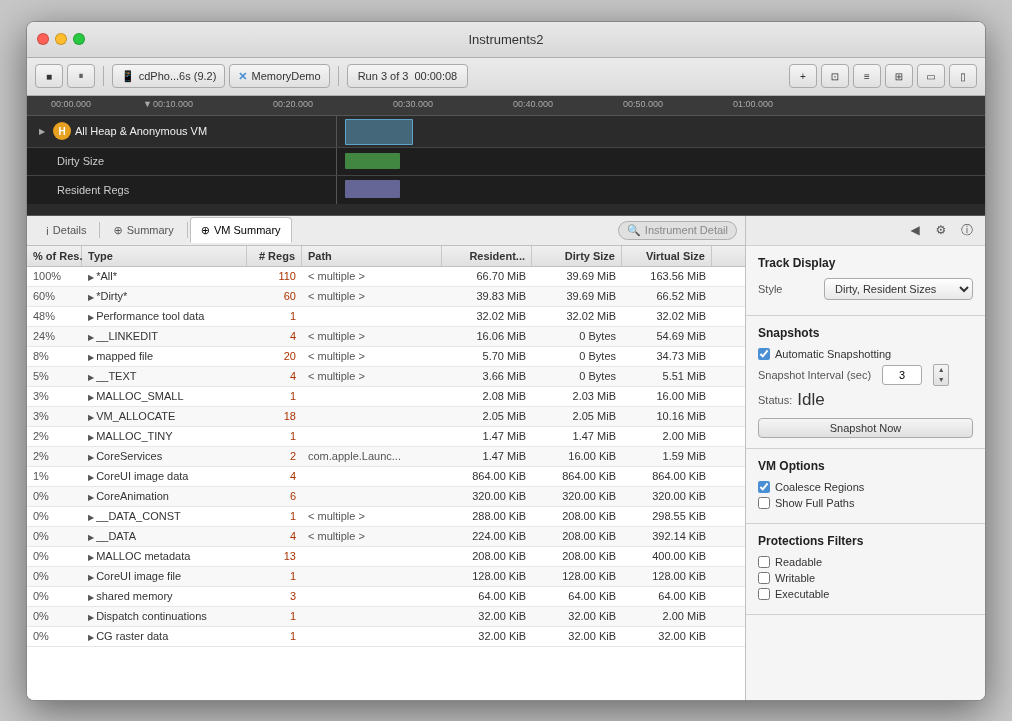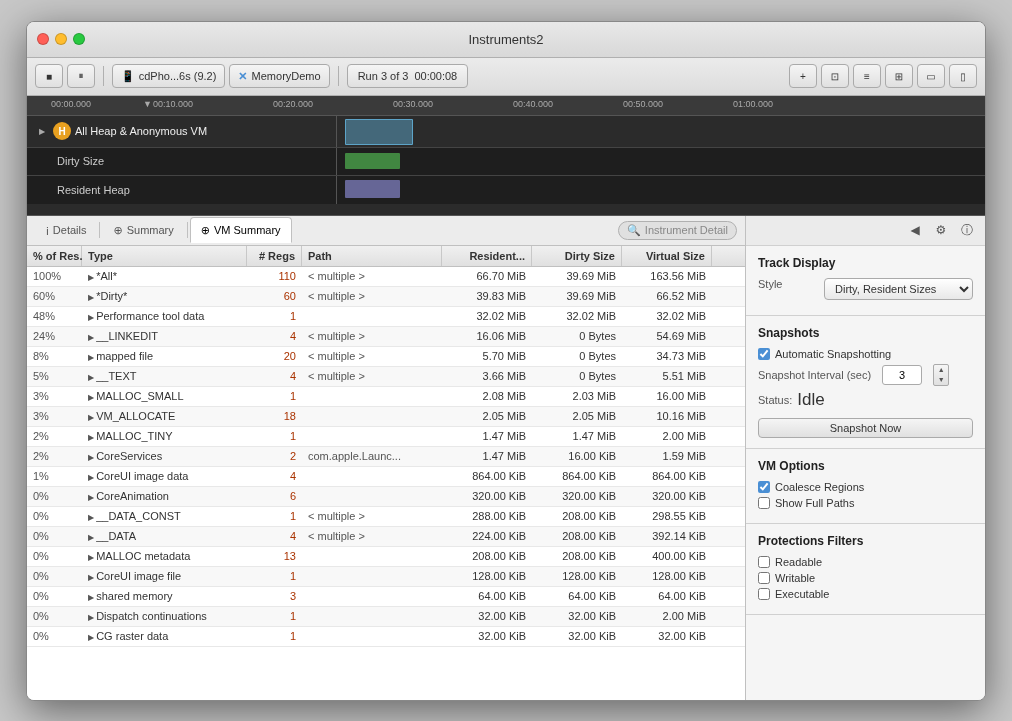--- a/index.html
+++ b/index.html
@@ -370,21 +370,21 @@
       border-bottom: 1px solid #d0d0d0;
     }
     .right-section-title {
       font-size: 12px;
       font-weight: 700;
       color: #222;
       margin-bottom: 8px;
     }
     .field-row {
       display: flex;
-      align-items: flex-start;
+      align-items: center;
       margin-bottom: 5px;
       gap: 6px;
     }
     .field-label {
       font-size: 11px;
       color: #555;
       min-width: 60px;
     }
     .style-select {
       flex: 1;
@@ -564,21 +564,21 @@
         <div class="subtrack-label-area">
           <span class="subtrack-label-text">Dirty Size</span>
         </div>
         <div class="subtrack-chart-area">
           <div style="position:absolute;left:8px;top:5px;width:55px;height:16px;background:rgba(80,180,80,0.7);border-radius:1px;"></div>
         </div>
       </div>
 
       <div class="subtrack-row" style="background:#1e1e1e;border-bottom:none;">
         <div class="subtrack-label-area">
-          <span class="subtrack-label-text">Resident Heap</span>
+          <span class="subtrack-label-text">Resident Regs</span>
         </div>
         <div class="subtrack-chart-area">
           <div style="position:absolute;left:8px;top:4px;width:55px;height:18px;background:rgba(150,150,230,0.6);border-radius:1px;"></div>
         </div>
       </div>
     </div>
   </div>
 
   <div class="main-content">
 

